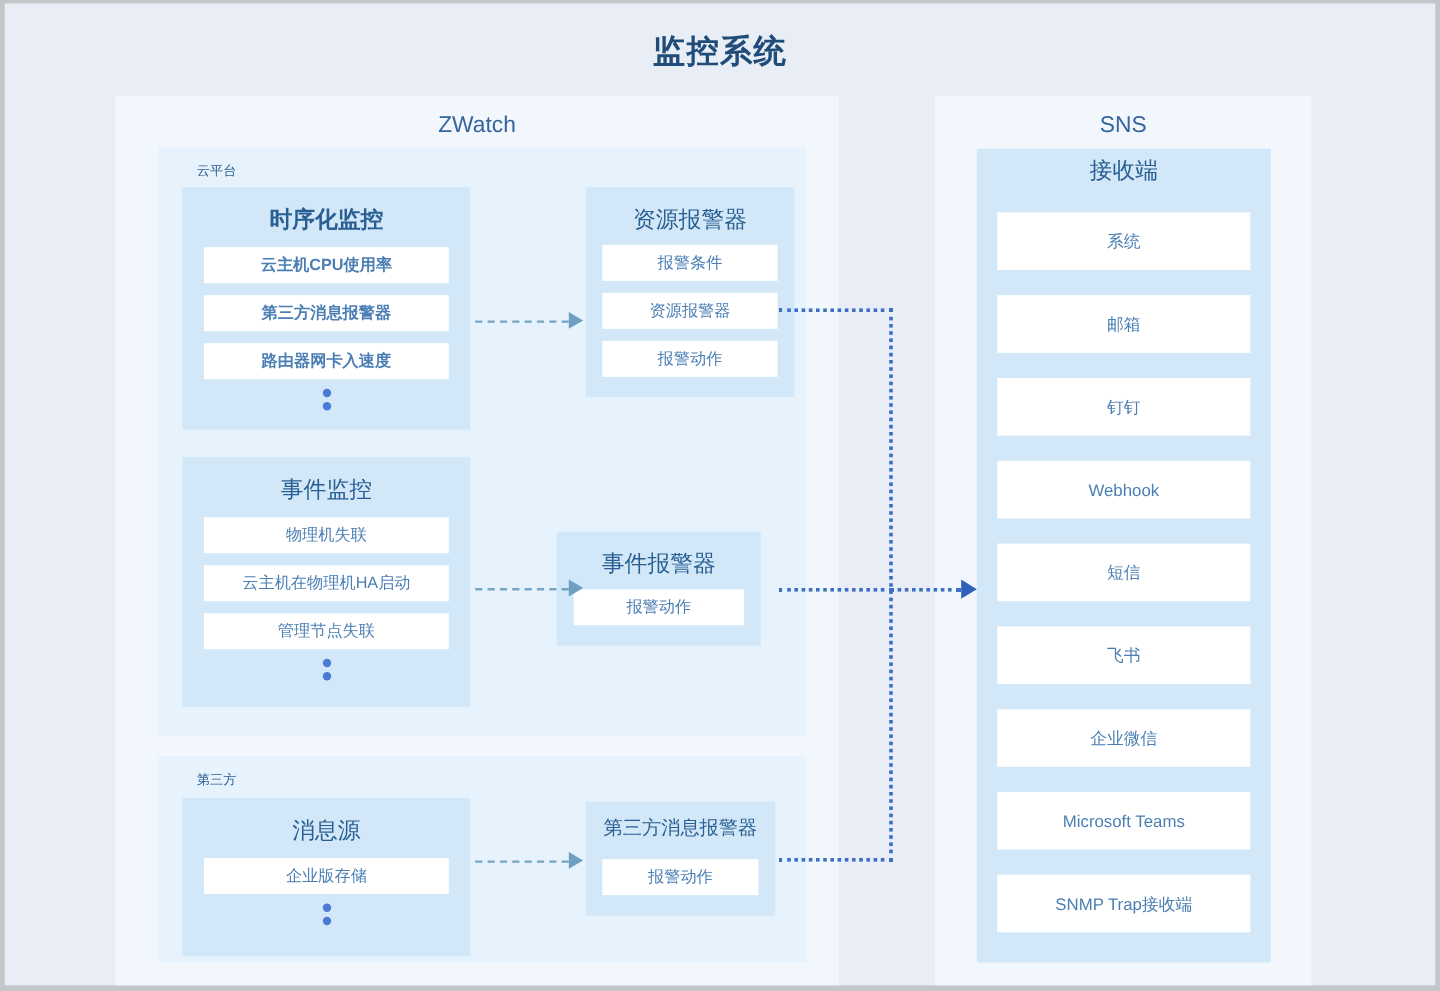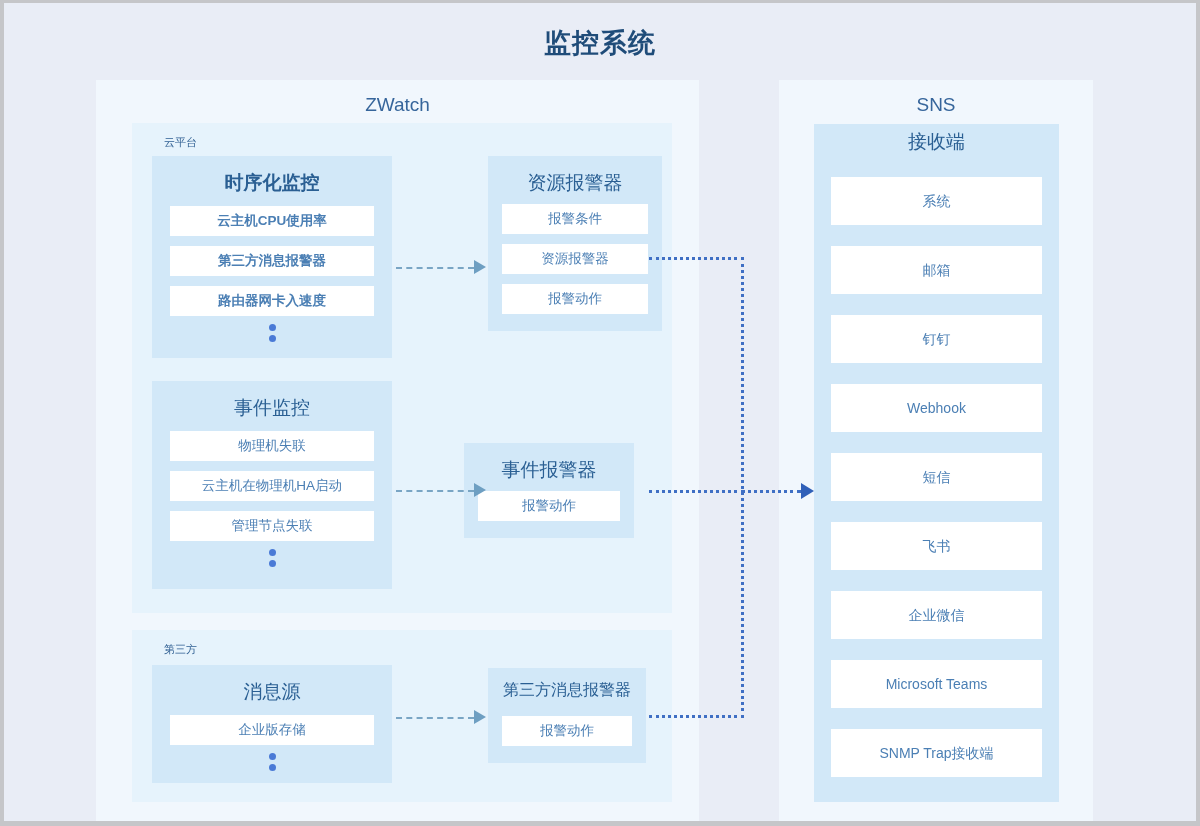--- a/index.html
+++ b/index.html
@@ -109,21 +109,21 @@
     width: 7px;
     height: 7px;
     border-radius: 50%;
     background: #4a7ad6;
     margin: 4px auto;
   }
 
   
   #card-ts      { left: 148px; top: 153px; width: 240px; height: 202px; font-weight: bold; }
   #card-event   { left: 148px; top: 378px; width: 240px; height: 208px; }
-  #card-msg     { left: 148px; top: 662px; width: 240px; height: 118px; }
+  #card-msg     { left: 148px; top: 662px; width: 240px; height: 132px; }
 
   #card-res-alarm { left: 484px; top: 153px; width: 174px; height: 175px; }
   #card-evt-alarm { left: 460px; top: 440px; width: 170px; height: 95px; }
   #card-3rd-alarm { left: 484px; top: 665px; width: 158px; height: 95px; }
 
   #card-res-alarm .card-items,
   #card-evt-alarm .card-items,
   #card-3rd-alarm .card-items { left: 14px; right: 14px; top: 48px; }
   #card-res-alarm .item,
   #card-evt-alarm .item,

